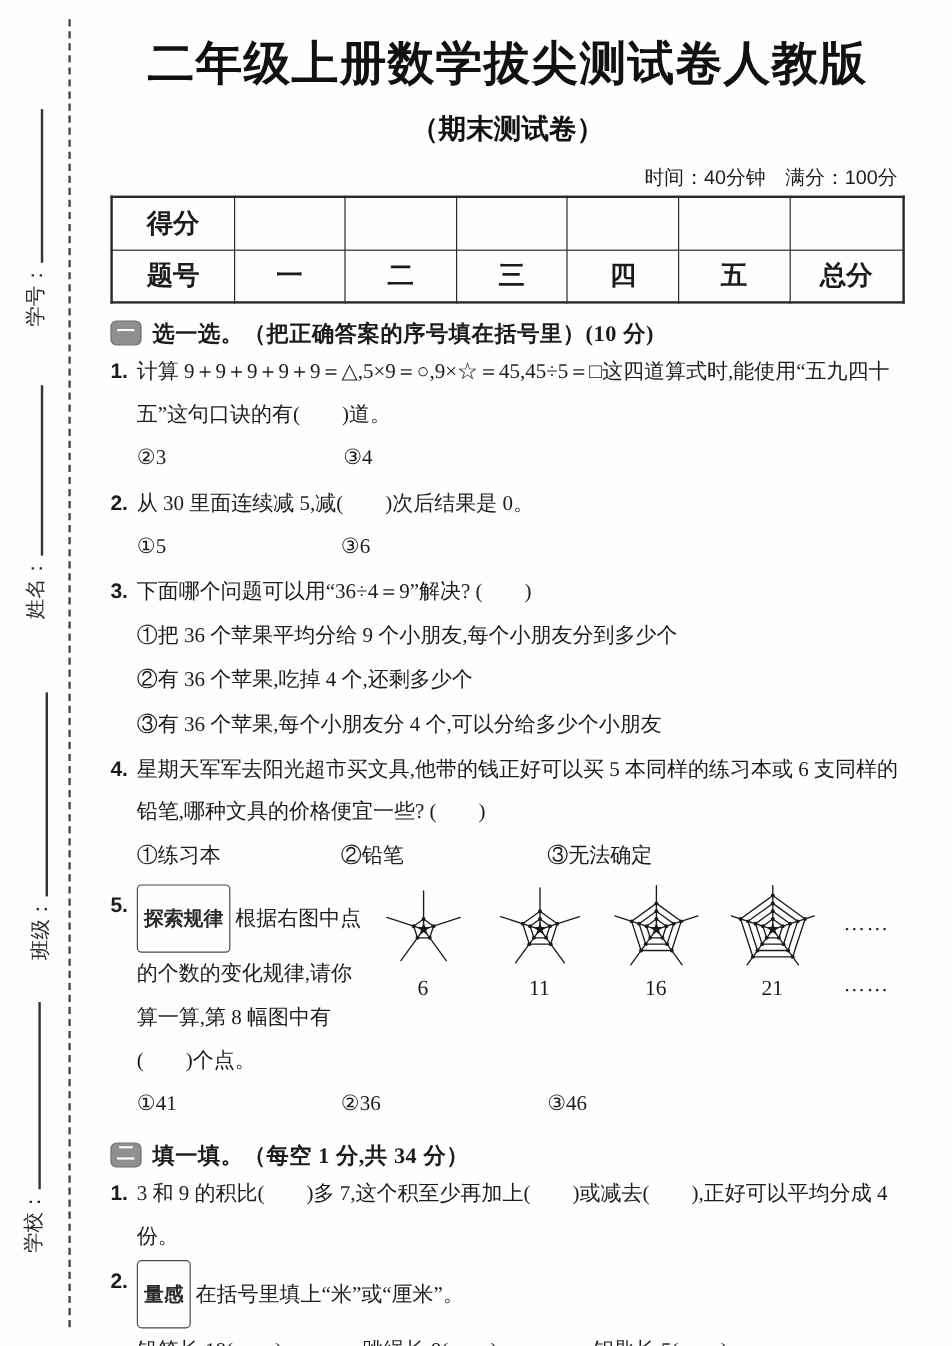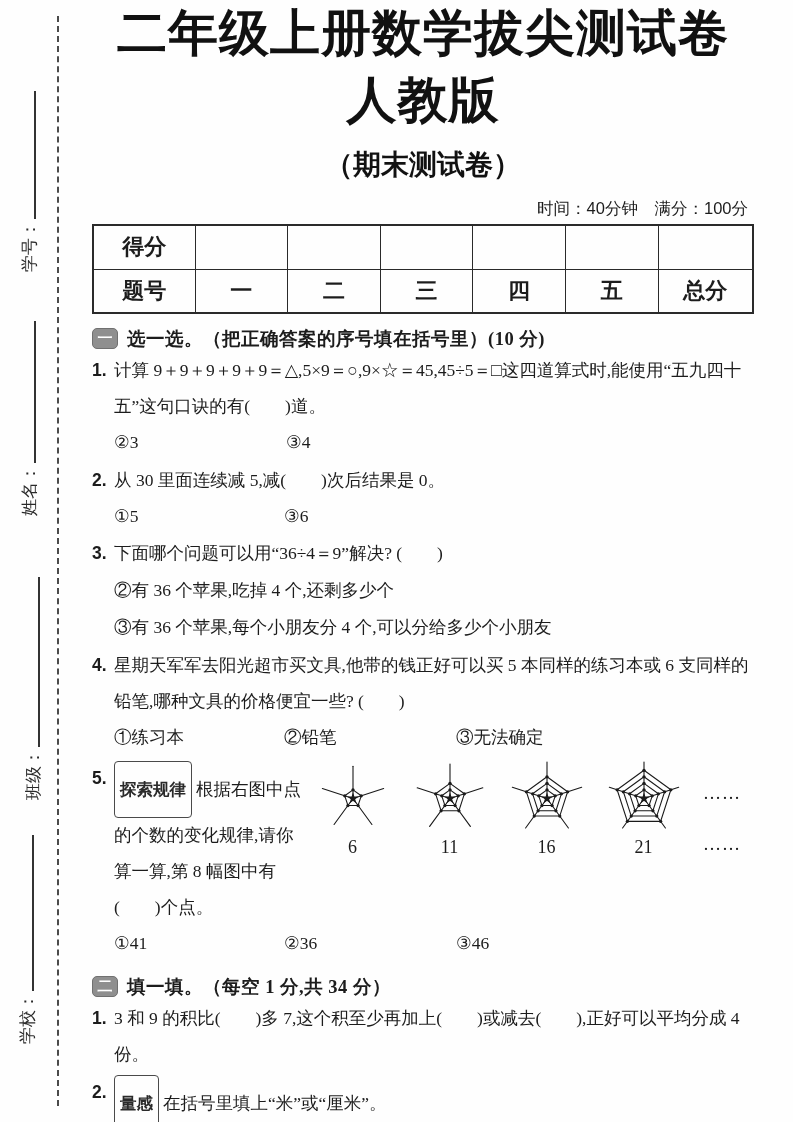--- a/index.html
+++ b/index.html
@@ -20,24 +20,24 @@
   .f-xingming { left:14px; top:516px; width:204px; }
   .f-xingming .side-line { width:142px; }
   .f-banji { left:18px; top:800px; width:238px; }
   .f-banji .side-line { width:170px; }
   .f-xuexiao { left:12px; top:1044px; width:228px; }
   .f-xuexiao .side-line { width:156px; }
 
   
   main { position:absolute; left:92px; top:0; width:662px; }
 
-  .title { text-align:center; font-family:Liberation Mono, monospace;
-           font-weight:bold; font-size:50px; letter-spacing:1px; color:#111; }
+  .title { margin-top:26px; text-align:center; font-family:Liberation Mono, monospace;
+           font-weight:bold; font-size:39px; letter-spacing:1px; color:#111; }
   .subtitle { margin-top:12px; text-align:center; font-family:"Liberation Sans","DejaVu Sans",sans-serif;
-              font-weight:bold; font-size:28px; color:#111; }
+              font-weight:bold; font-size:23px; color:#111; }
   .meta { margin-top:14px; text-align:right; font-size:16.5px; font-family:"Liberation Sans","DejaVu Sans",sans-serif; padding-right:6px; }
 
   table.score { width:100%; border-collapse:collapse; margin-top:4px; }
   table.score th, table.score td { border:1.6px solid #2a2a2a; height:44px; text-align:center;
         font-size:22px; font-weight:bold; font-family:"Liberation Serif","DejaVu Serif",serif; }
   table.score { border:2.5px solid #2a2a2a; }
 
   .sec-header { display:flex; align-items:center; gap:9px; margin-top:12px;
                 font-size:18.5px; font-weight:bold; }
   .badge { flex:0 0 auto; width:26px; height:21px; background:#8f8f8f; border:1.5px solid #707070;
@@ -154,20 +154,21 @@
     </div>
     <div class="opts">
       <span class="opt1">①5</span>
       <span class="opt3">③6</span>
     </div>
 
     <div class="question">
       <span class="qnum">3.</span>
       <span>下面哪个问题可以用“36÷4＝9”解决? (　　)</span>
     </div>
+    <div class="subopt">①把 36 个苹果平均分给 9 个小朋友,每个小朋友分到多少个</div>
     <div class="subopt">②有 36 个苹果,吃掉 4 个,还剩多少个</div>
     <div class="subopt">③有 36 个苹果,每个小朋友分 4 个,可以分给多少个小朋友</div>
 
     <div class="question">
       <span class="qnum">4.</span>
       <span>星期天军军去阳光超市买文具,他带的钱正好可以买 5 本同样的练习本或 6 支同样的铅笔,哪种文具的价格便宜一些? (　　)</span>
     </div>
     <div class="opts">
       <span class="opt1">①练习本</span>
       <span class="opt2">②铅笔</span>

